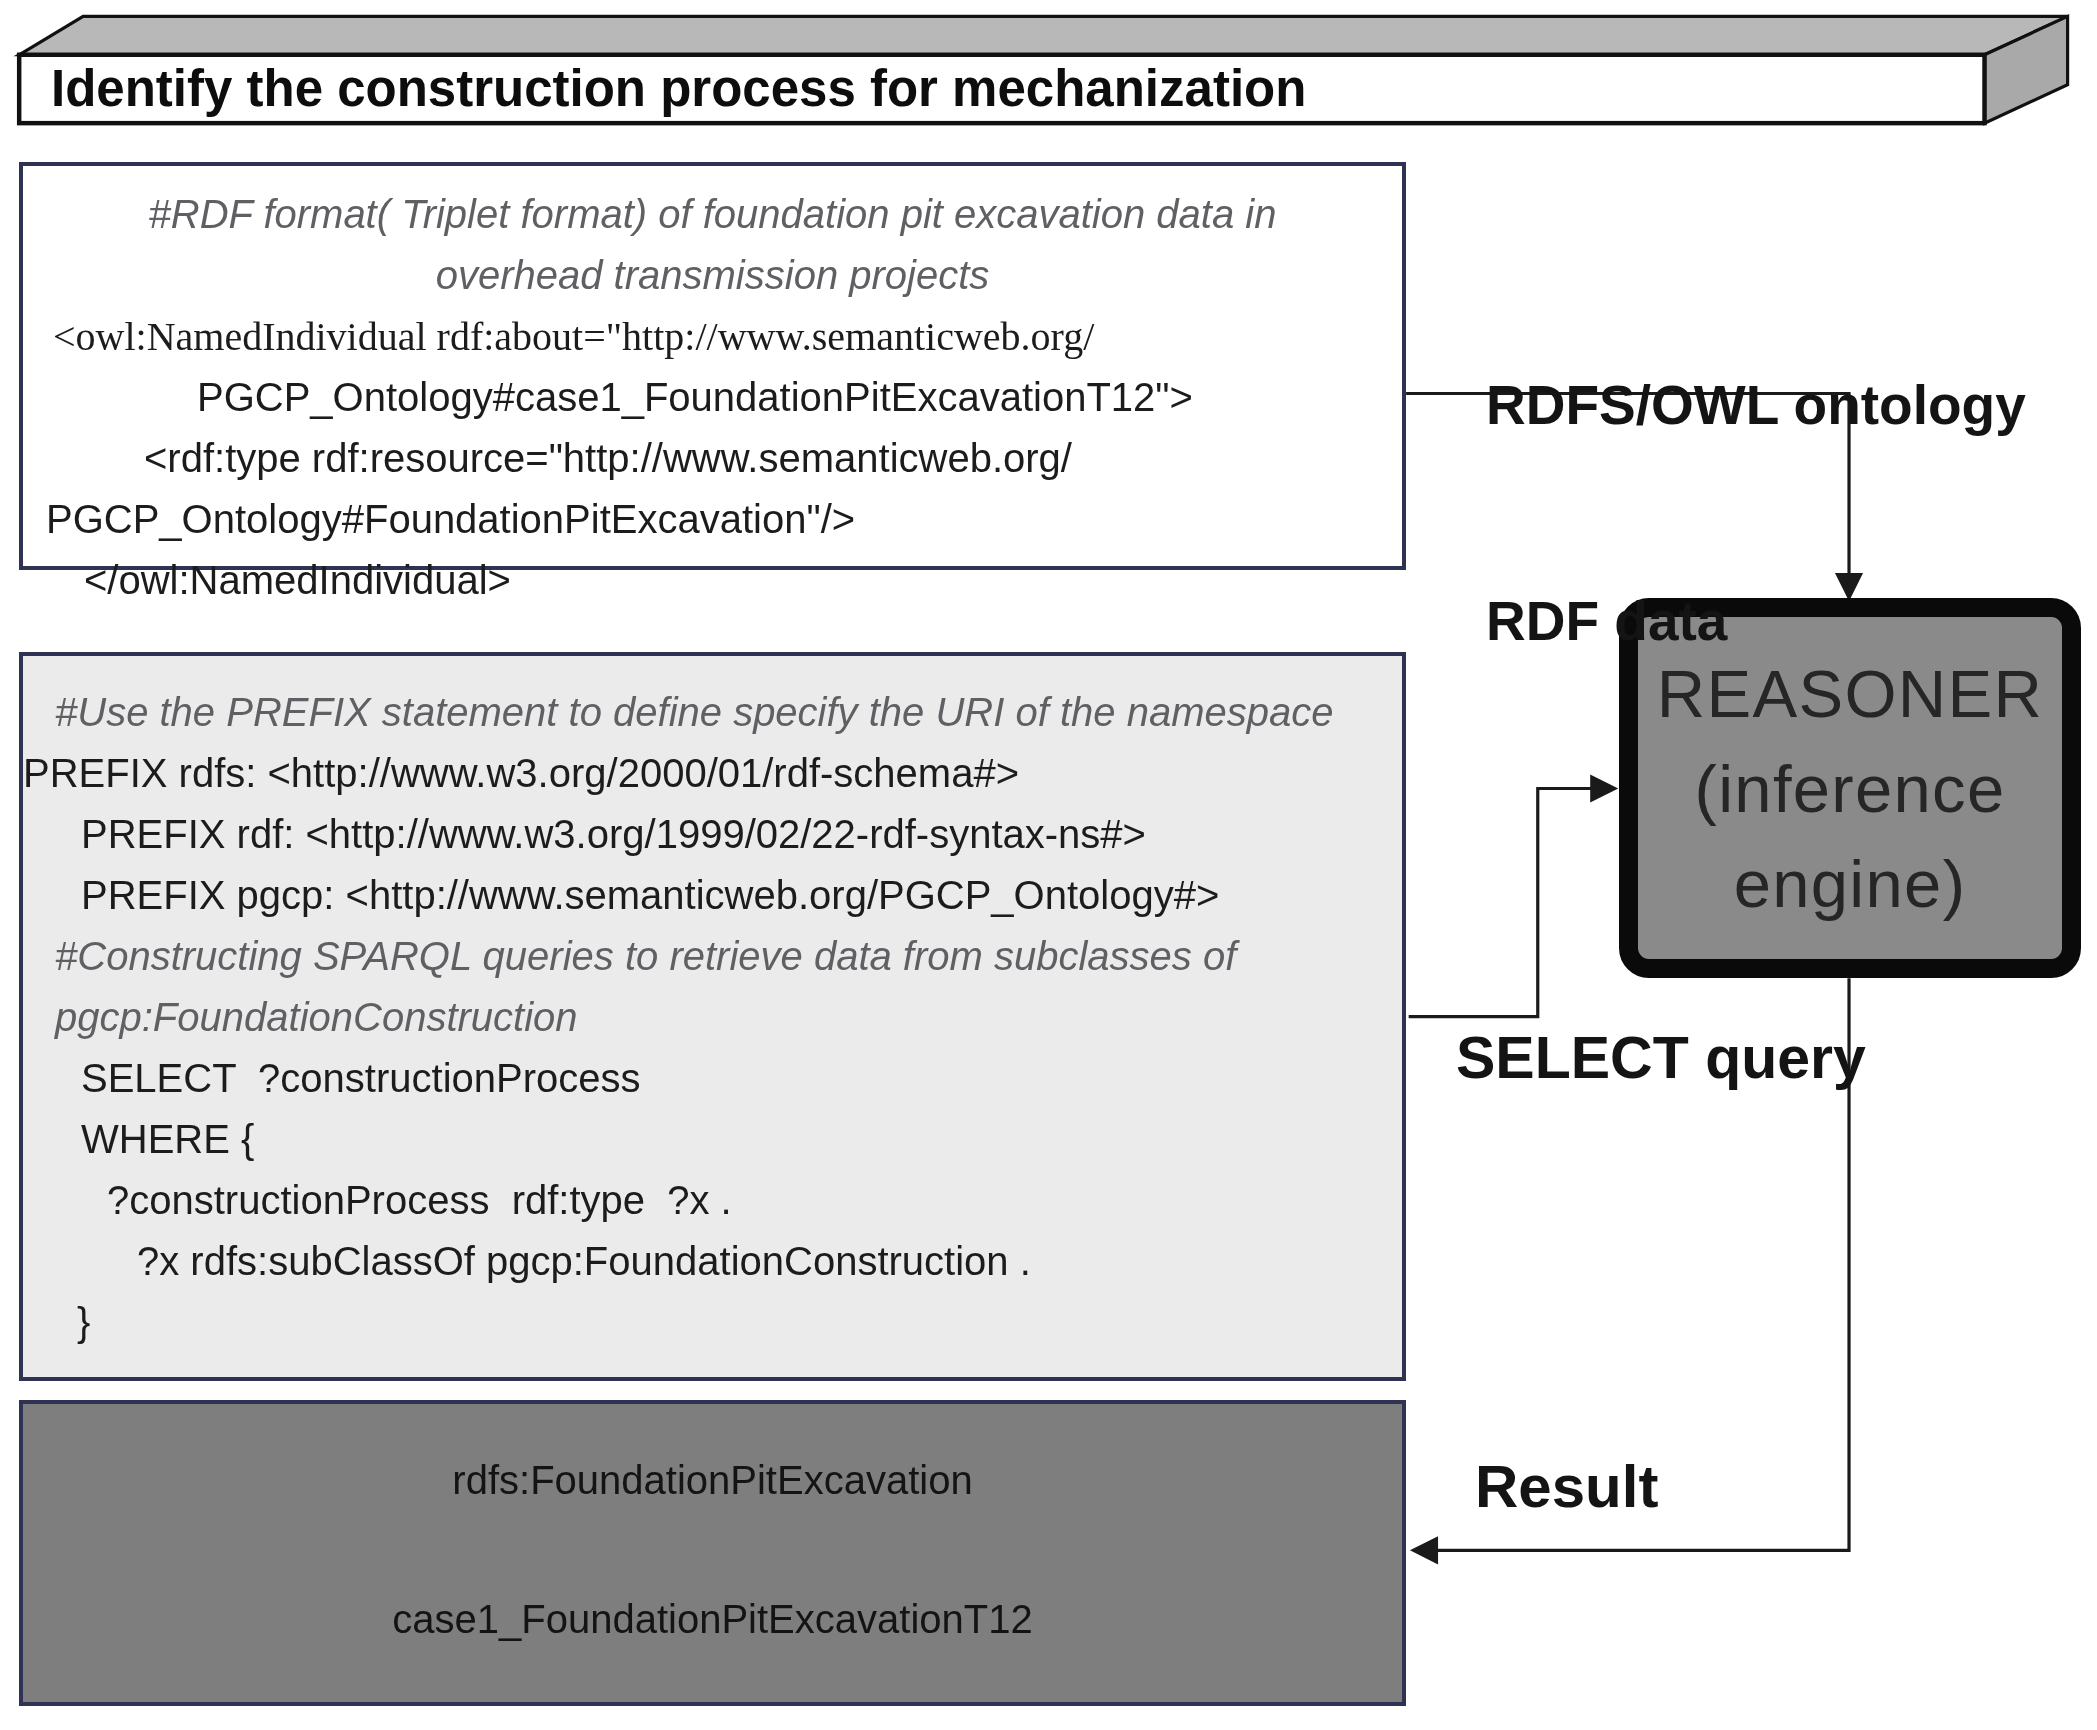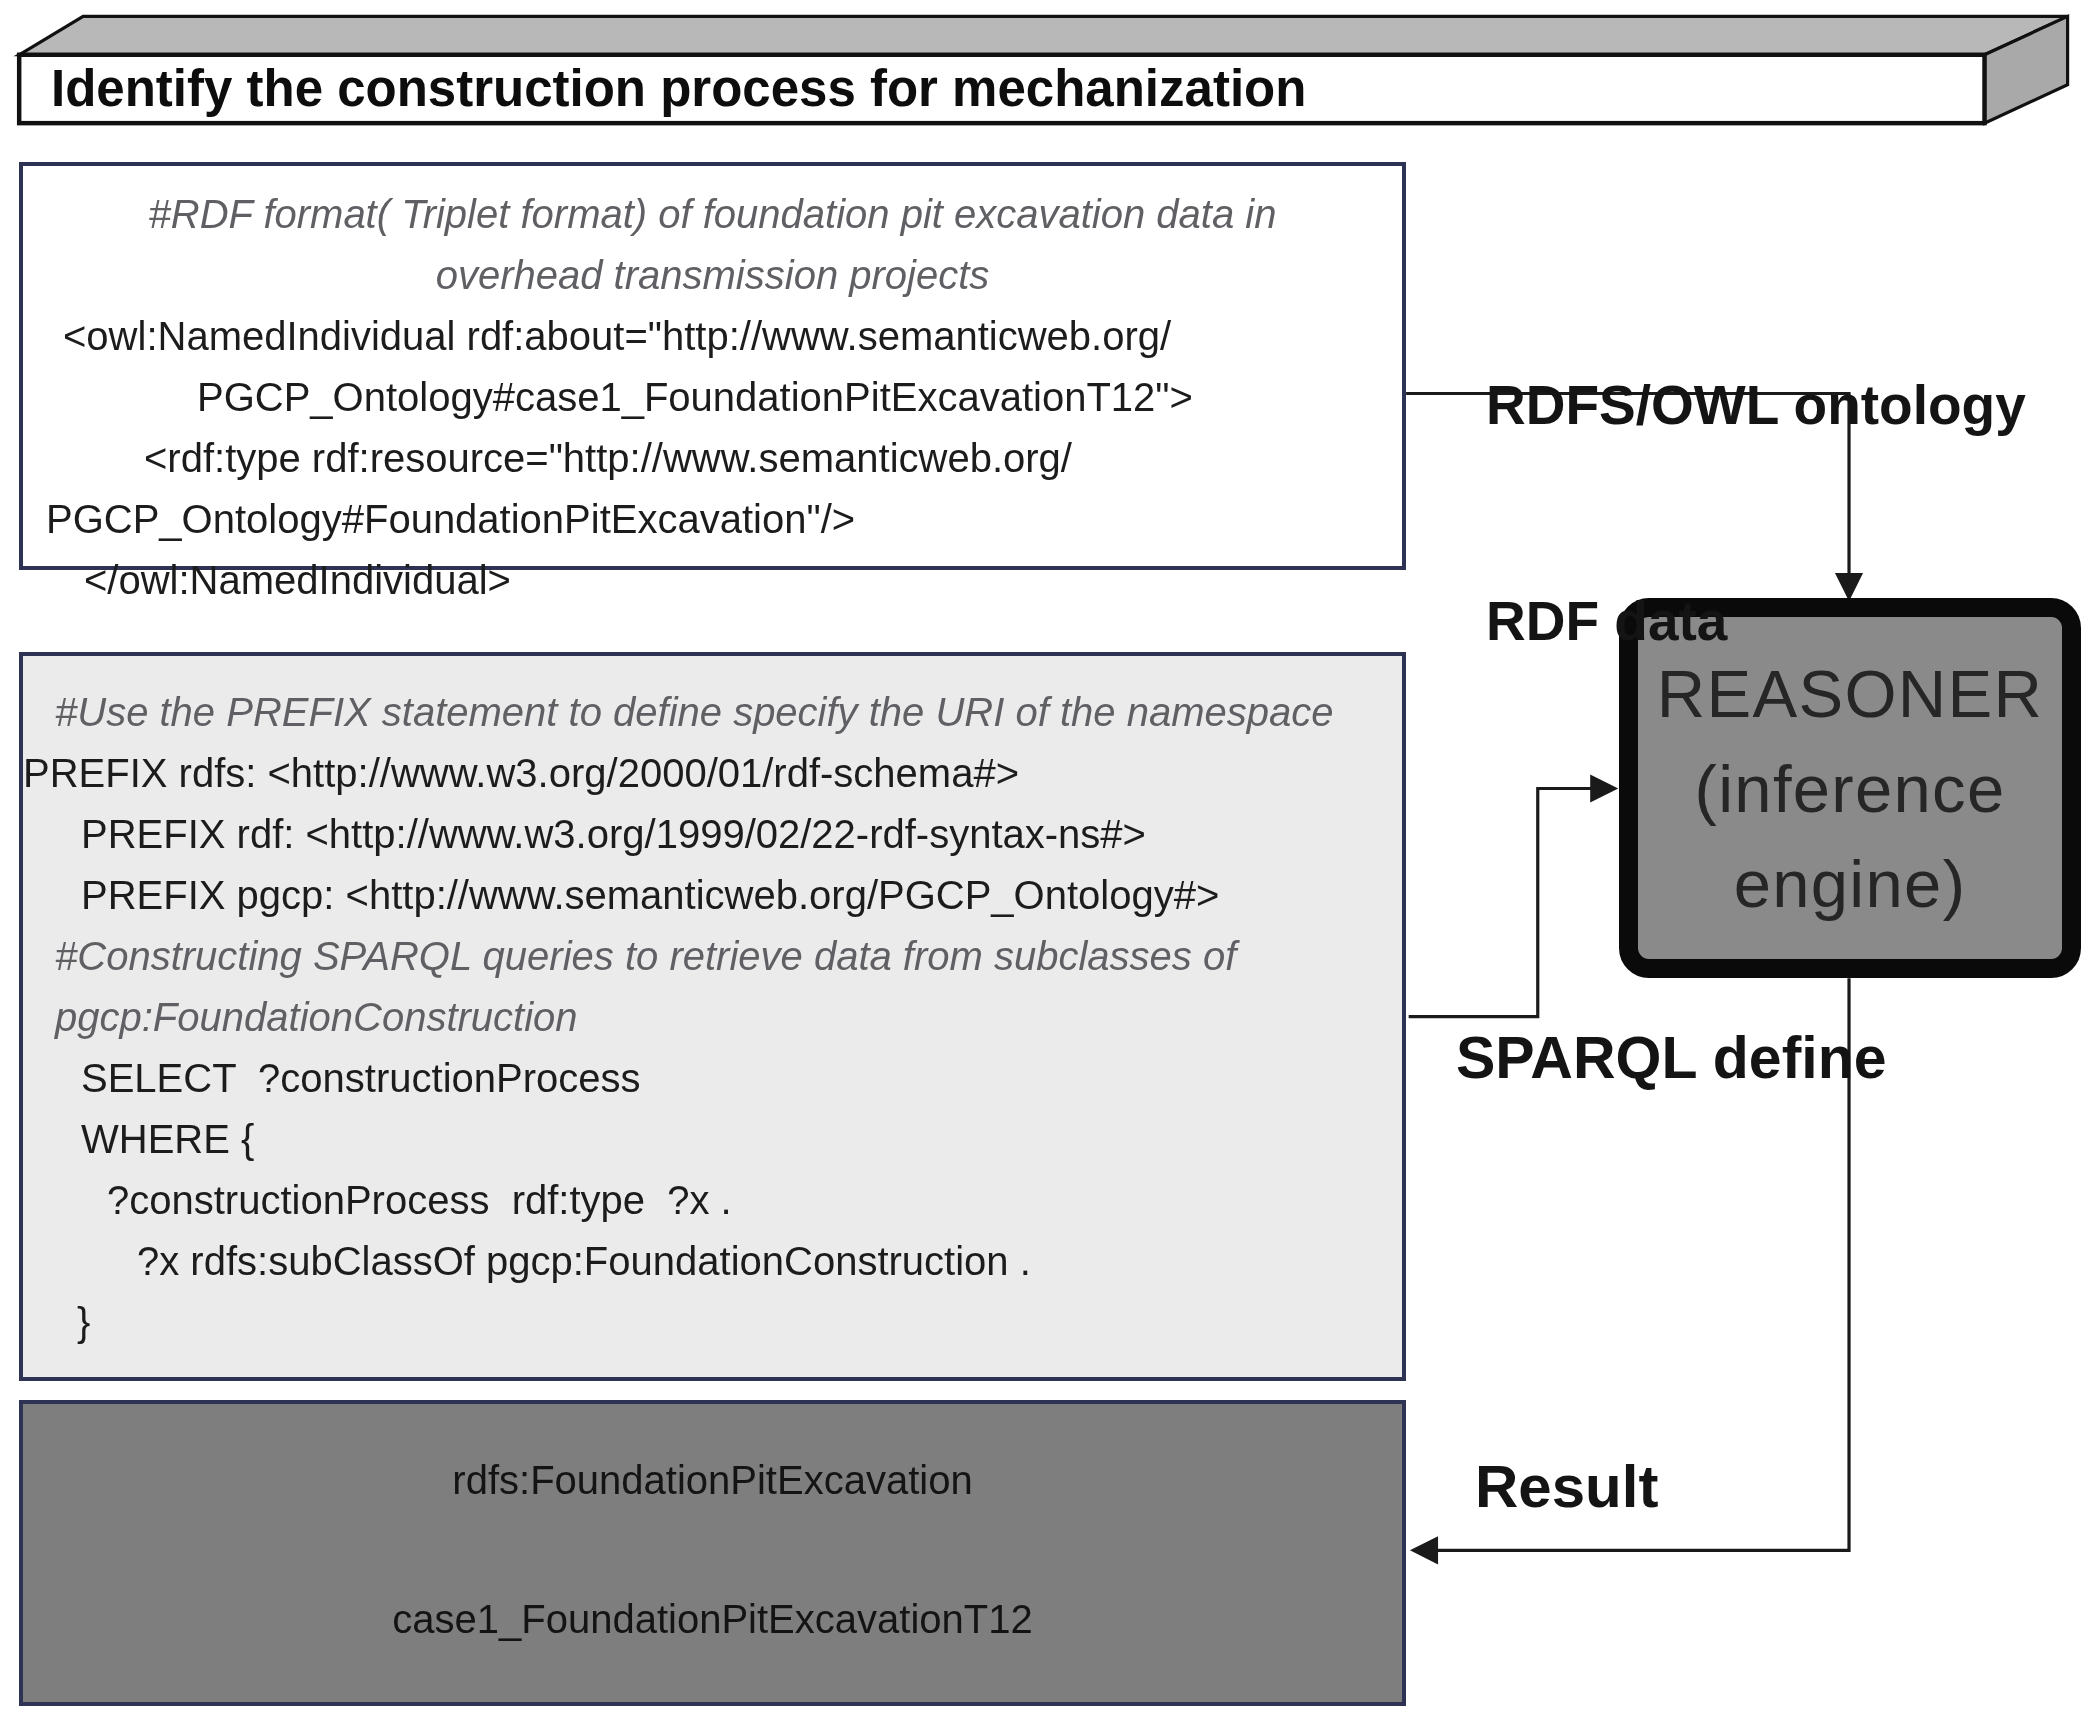--- a/index.html
+++ b/index.html
@@ -58,21 +58,21 @@
 </style>
 </head>
 <body>
 
 <div class="canvas">
 
   <div class="lbox box-rdf">
     <div class="codelines">
         <div class="line comment" style="text-align: center;">#RDF format( Triplet format) of foundation pit excavation data in</div>
         <div class="line comment" style="text-align: center;">overhead transmission projects</div>
-        <div class="line code" style="padding-left: 40px;">&lt;owl:NamedIndividual rdf:about="http://www.semanticweb.org/</div>
+        <div class="line code" style="padding-left: 30px; font-family: Liberation Serif, serif;">&lt;owl:NamedIndividual rdf:about="http://www.semanticweb.org/</div>
         <div class="line code" style="padding-left: 174px;">PGCP_Ontology#case1_FoundationPitExcavationT12"&gt;</div>
         <div class="line code" style="padding-left: 121px;">&lt;rdf:type rdf:resource="http://www.semanticweb.org/</div>
         <div class="line code" style="padding-left: 23px;">PGCP_Ontology#FoundationPitExcavation"/&gt;</div>
         <div class="line code" style="padding-left: 61px;">&lt;/owl:NamedIndividual&gt;</div>
       </div>
   </div>
 
   <div class="lbox box-sparql">
     <div class="codelines">
         <div class="line comment" style="padding-left: 32px;">#Use the PREFIX statement to define specify the URI of the namespace</div>
@@ -117,17 +117,17 @@
     <path d="M2893 1530 V2425 H2248" fill="none" stroke="var(--arrow)" stroke-width="5"></path>
     <polygon points="2206,2425 2250,2403 2250,2447" fill="var(--arrow)"></polygon>
   </svg>
 
   <div class="banner-title">Identify the construction process for mechanization</div>
 
   <div class="flow-label label-rdf">
     <div>RDFS/OWL ontology</div>
     <div>RDF data</div>
   </div>
-  <div class="flow-label label-sparql">SPARQL define</div>
+  <div class="flow-label label-sparql">SELECT query</div>
   <div class="flow-label label-result">Result</div>
 
 </div>
 
 
 </body></html>

